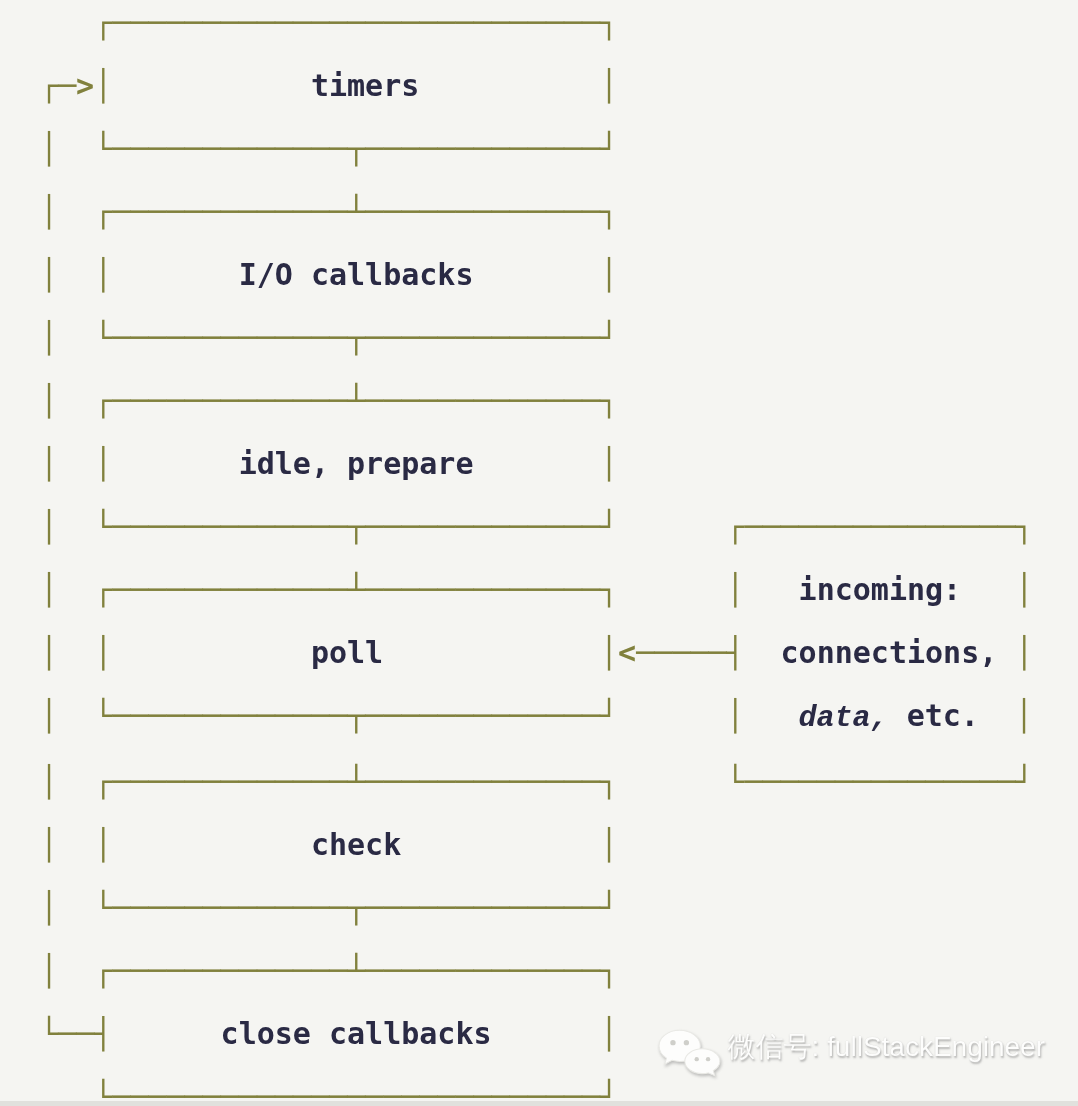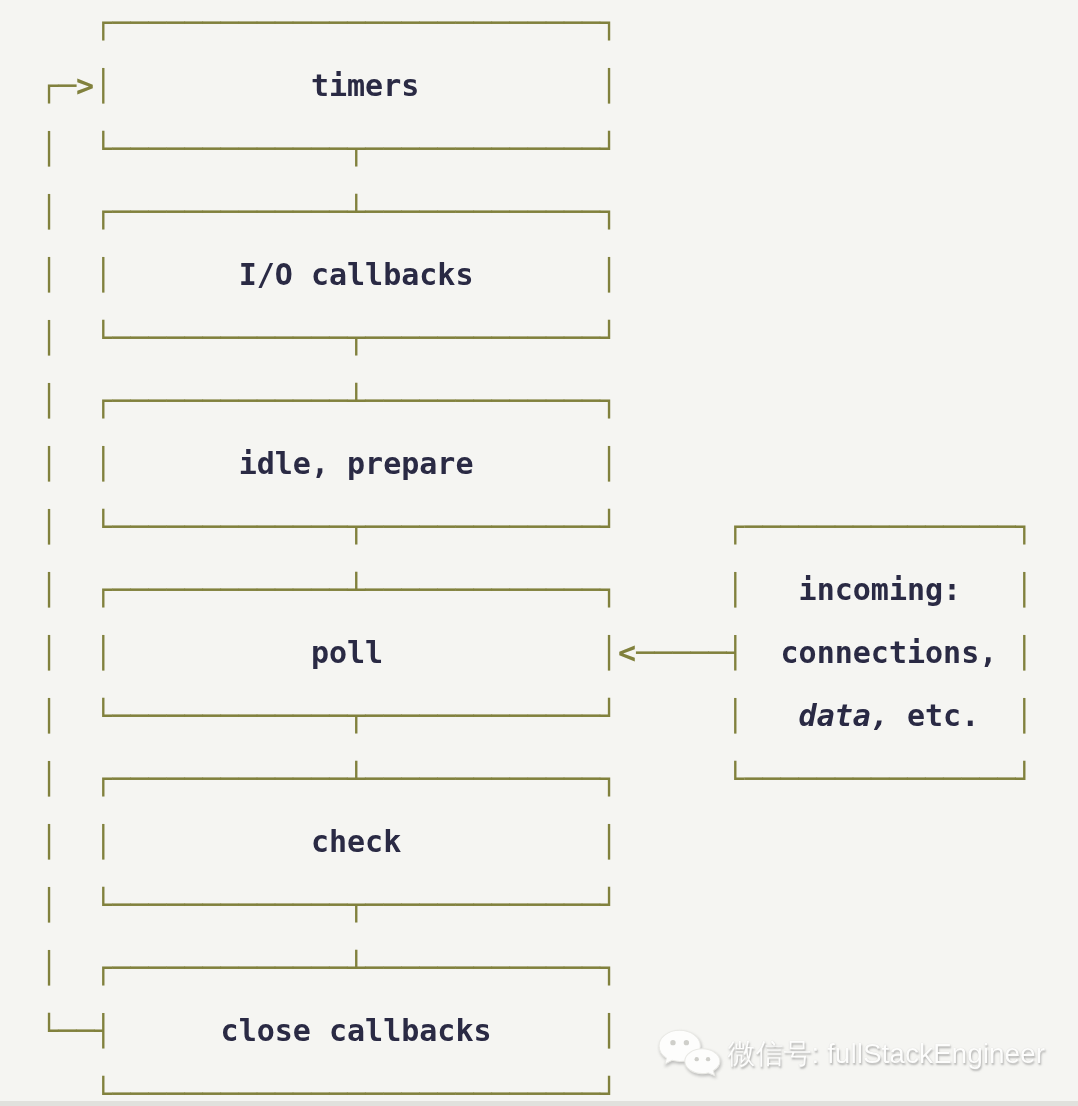--- a/index.html
+++ b/index.html
@@ -22,27 +22,27 @@
     margin: 0;
     font-family: "DejaVu Sans Mono", "Liberation Mono", monospace;
     font-size: 30px;
     line-height: 63px;
     font-weight: 700;
     white-space: pre;
     letter-spacing: 0;
   }
   .diagram .line { color: var(--line, #81813d); }
   .diagram .text { color: var(--label, #2a2a44); }
-  .diagram .text-italic { color: var(--label, #2a2a44); font-style: italic; }
+  .diagram .text-italic { color: var(--label, #2a2a44); font-style: italic; font-family: Liberation Mono, monospace; }
   .watermark {
     position: absolute;
     right: 33px;
     bottom: 26px;
     display: flex;
-    align-items: center;
+    align-items: flex-start;
     gap: 6px;
     color: #fdfdfc;
     font-family: "Liberation Sans", "DejaVu Sans", sans-serif;
     font-size: 28px;
     text-shadow: 1px 2px 2px rgba(120,120,120,0.5), 0 0 1px rgba(150,150,150,0.35);
     white-space: nowrap;
   }
   .wx-icon {
     filter: drop-shadow(1px 2px 1.5px rgba(120,120,120,0.45));
     flex: 0 0 auto;

